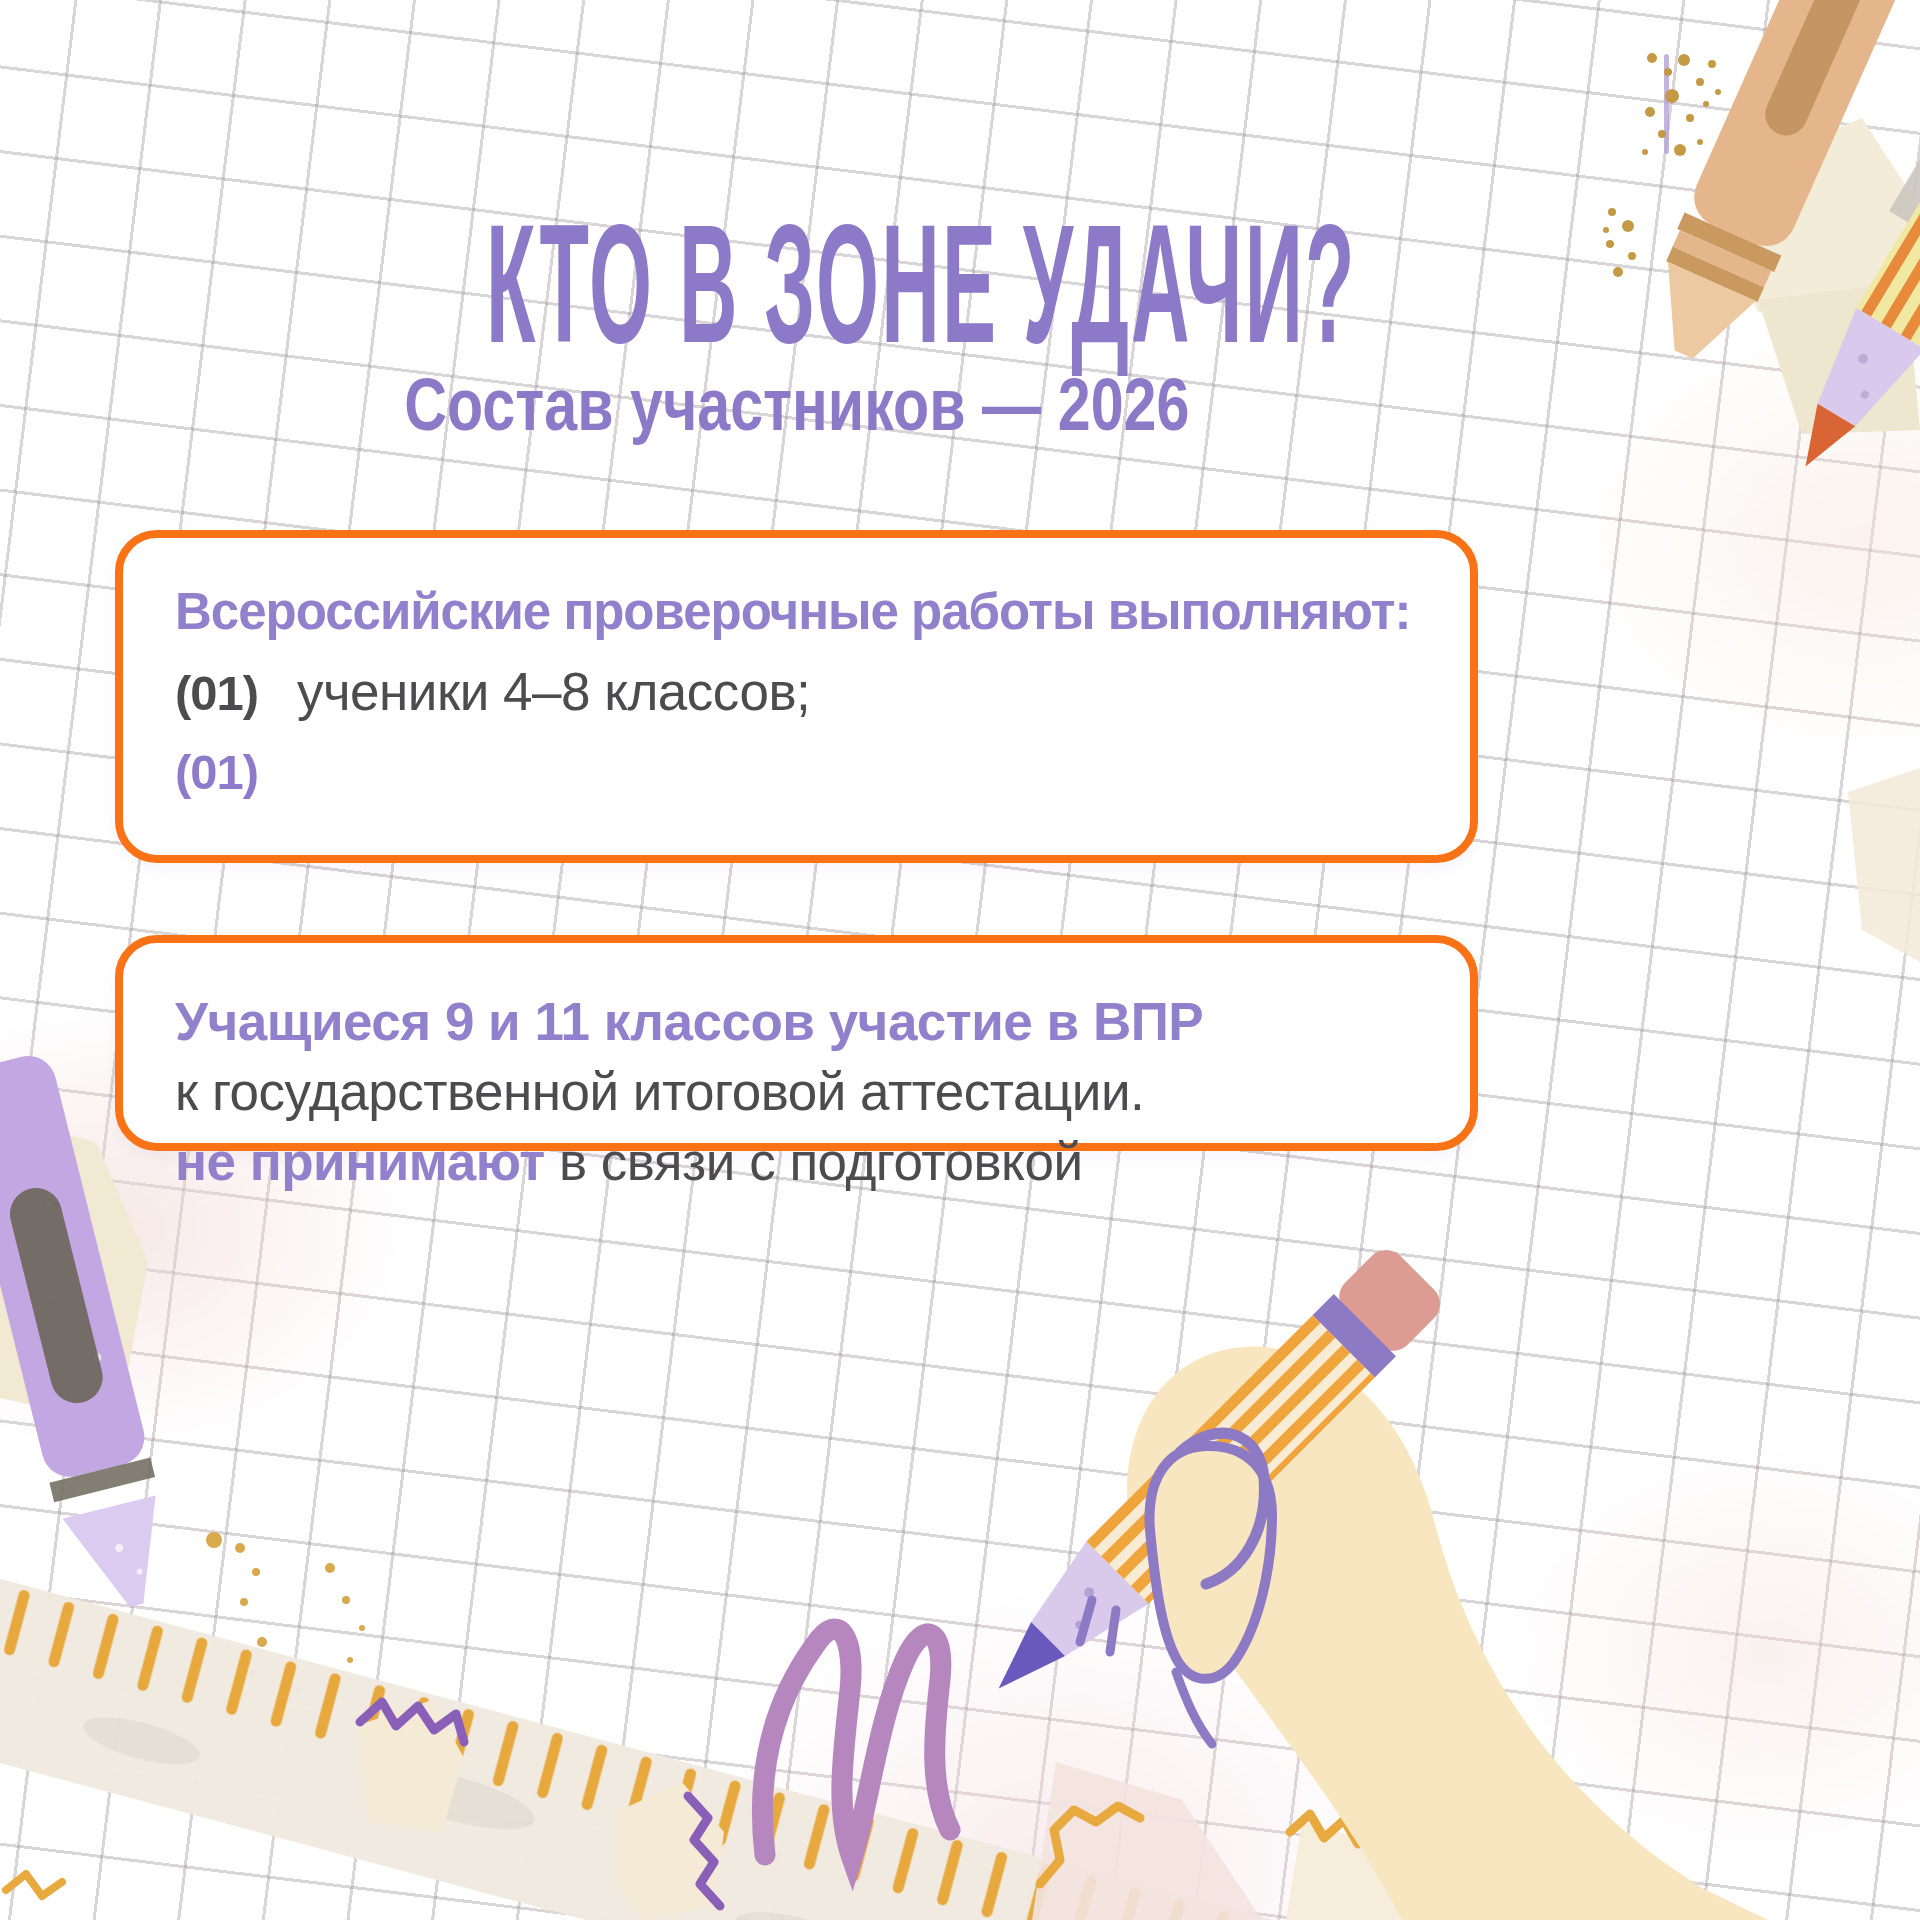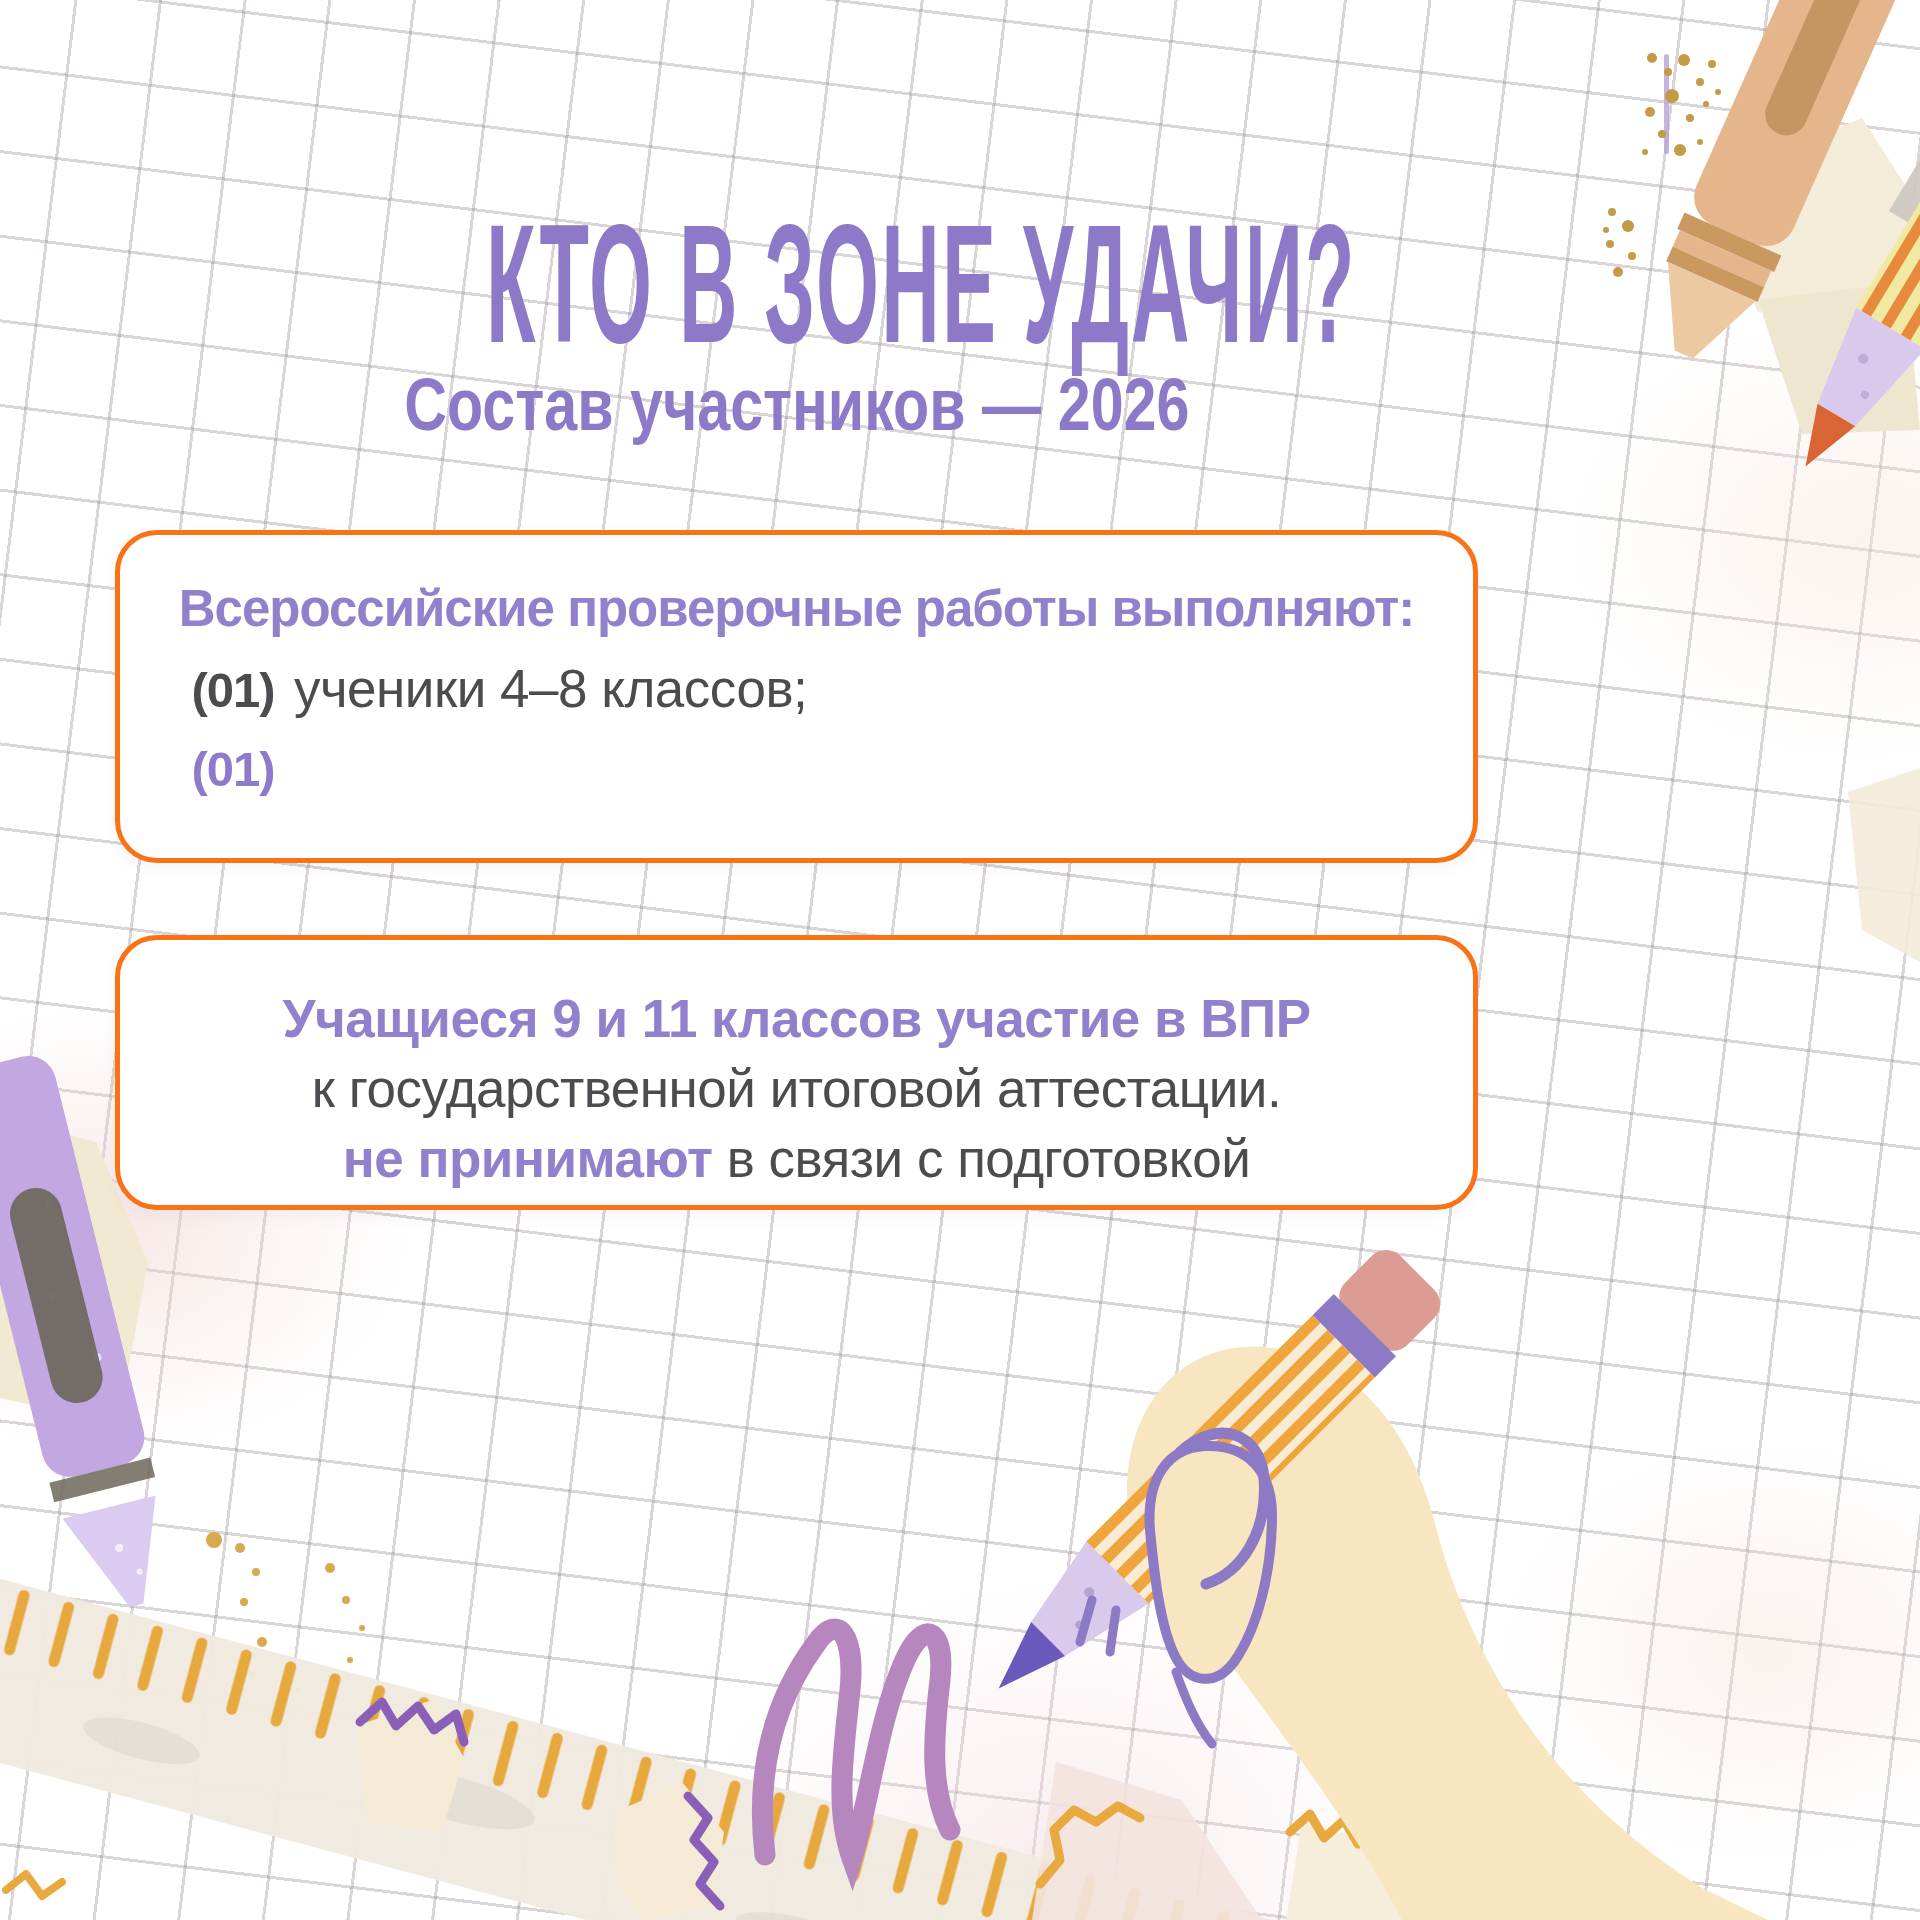--- a/index.html
+++ b/index.html
@@ -35,27 +35,26 @@
   }
   .subtitle-wrap{position:absolute;left:0;width:100%;top:368px;text-align:center;}
   .subtitle-text{
     display:inline-block;white-space:nowrap;
     font-size:74px;font-weight:700;color:#8c7ac9;letter-spacing:0px;
     transform:scale(0.8,1);transform-origin:top center;line-height:74px;
   }
 
   .card{
     position:absolute;left:0;width:1363px;box-sizing:border-box;
-    background:#ffffff;border:5px solid #f97316;border-radius:42px;
+    background:#ffffff;border:8px solid #f97316;border-radius:42px;
     box-shadow:0 6px 14px rgba(140,120,160,.08);
     padding:44px 52px 30px 52px;
-    text-align:center;
   }
   .card-participants{top:530px;height:333px;}
-  .card-exclusion{top:935px;height:275px;}
+  .card-exclusion{top:935px;height:216px;}
 
   .card-heading{
     margin:0;font-size:51px;font-weight:700;color:#9180cb;
     letter-spacing:-1px;white-space:nowrap;line-height:60px;
   }
   .item{display:flex;align-items:baseline;margin-top:21px;white-space:nowrap;}
   .item-num{flex:0 0 122px;font-weight:700;font-size:49px;letter-spacing:-1px;line-height:58px;}
   .num-dark{color:#4c4b50;}
   .num-purple{color:#8d7aca;}
   .item-text{font-size:53px;color:#4c4b50;letter-spacing:-0.5px;line-height:58px;}

